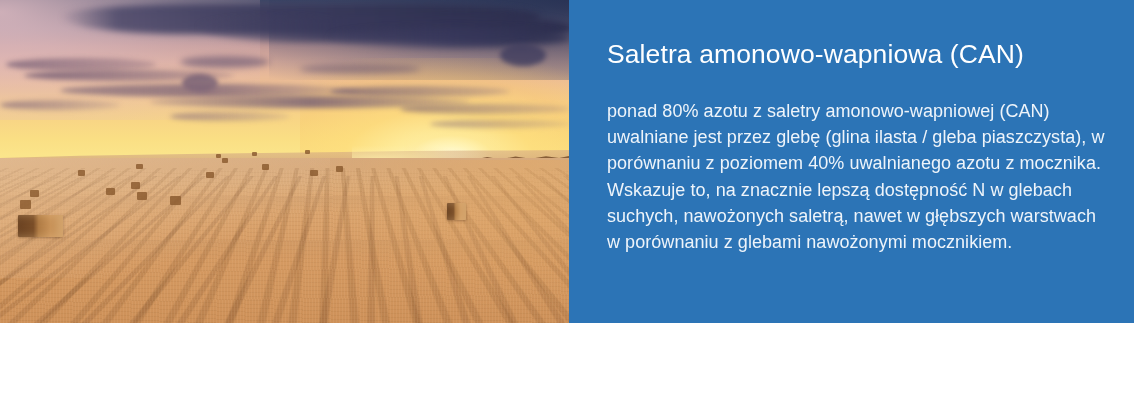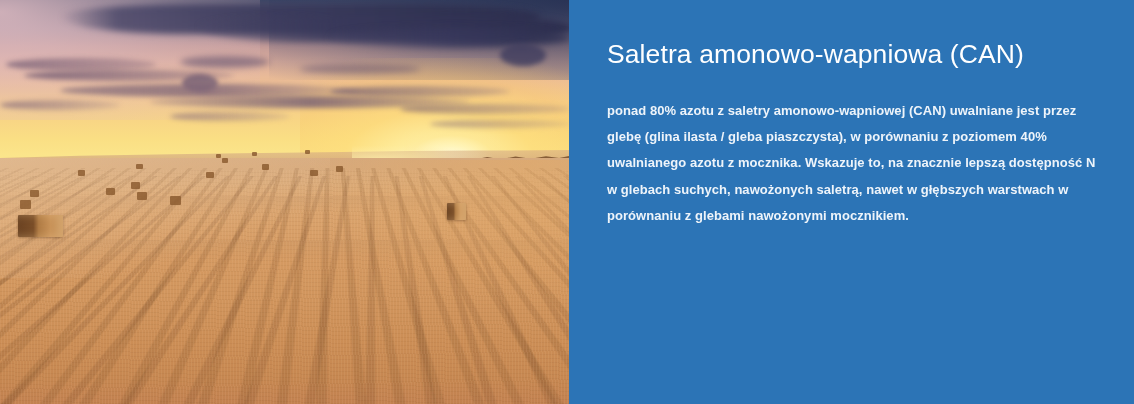--- a/index.html
+++ b/index.html
@@ -1,21 +1,21 @@
 <!DOCTYPE html>
 <html><head>
 <meta charset="utf-8">
 <style>
   html,body{margin:0;padding:0;background:#fff;}
   body{font-family:"Liberation Sans",sans-serif;}
 
   .banner{
     position:relative;
     width:1134px;
-    height:404px;
+    height:323px;
     overflow:hidden;
     display:flex;
     justify-content:space-between;
   }
 
   
   .photo{
     position:relative;
     width:569px;
     height:404px;
@@ -228,23 +228,23 @@
     font-size:26.5px;
     line-height:41px;
     font-weight:400;
     letter-spacing:.1px;
     margin:0 0 0 0;
     white-space:nowrap;
   }
   .headline .l2{display:block;}
   .body-copy{
     color:#eef4fa;
-    font-size:13px;
+    font-size:18px;
     line-height:26.2px;
-    font-weight:700;
+    font-weight:400;
     margin:23px 0 12px 0;
     max-width:512px;
     letter-spacing:.05px;
   }
 </style>
 </head>
 <body>
 
 <div class="banner">
 

